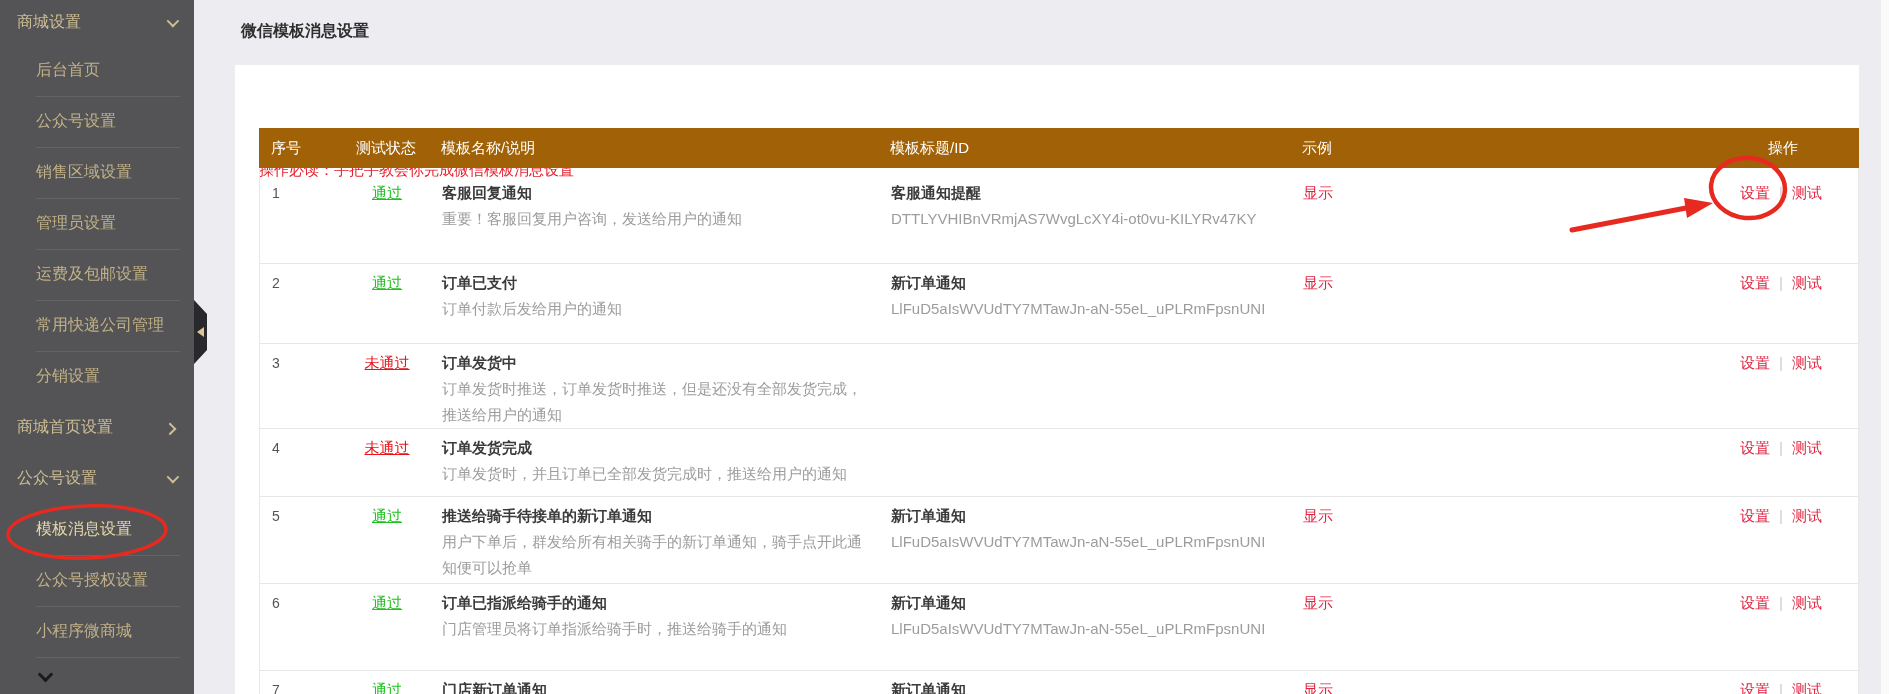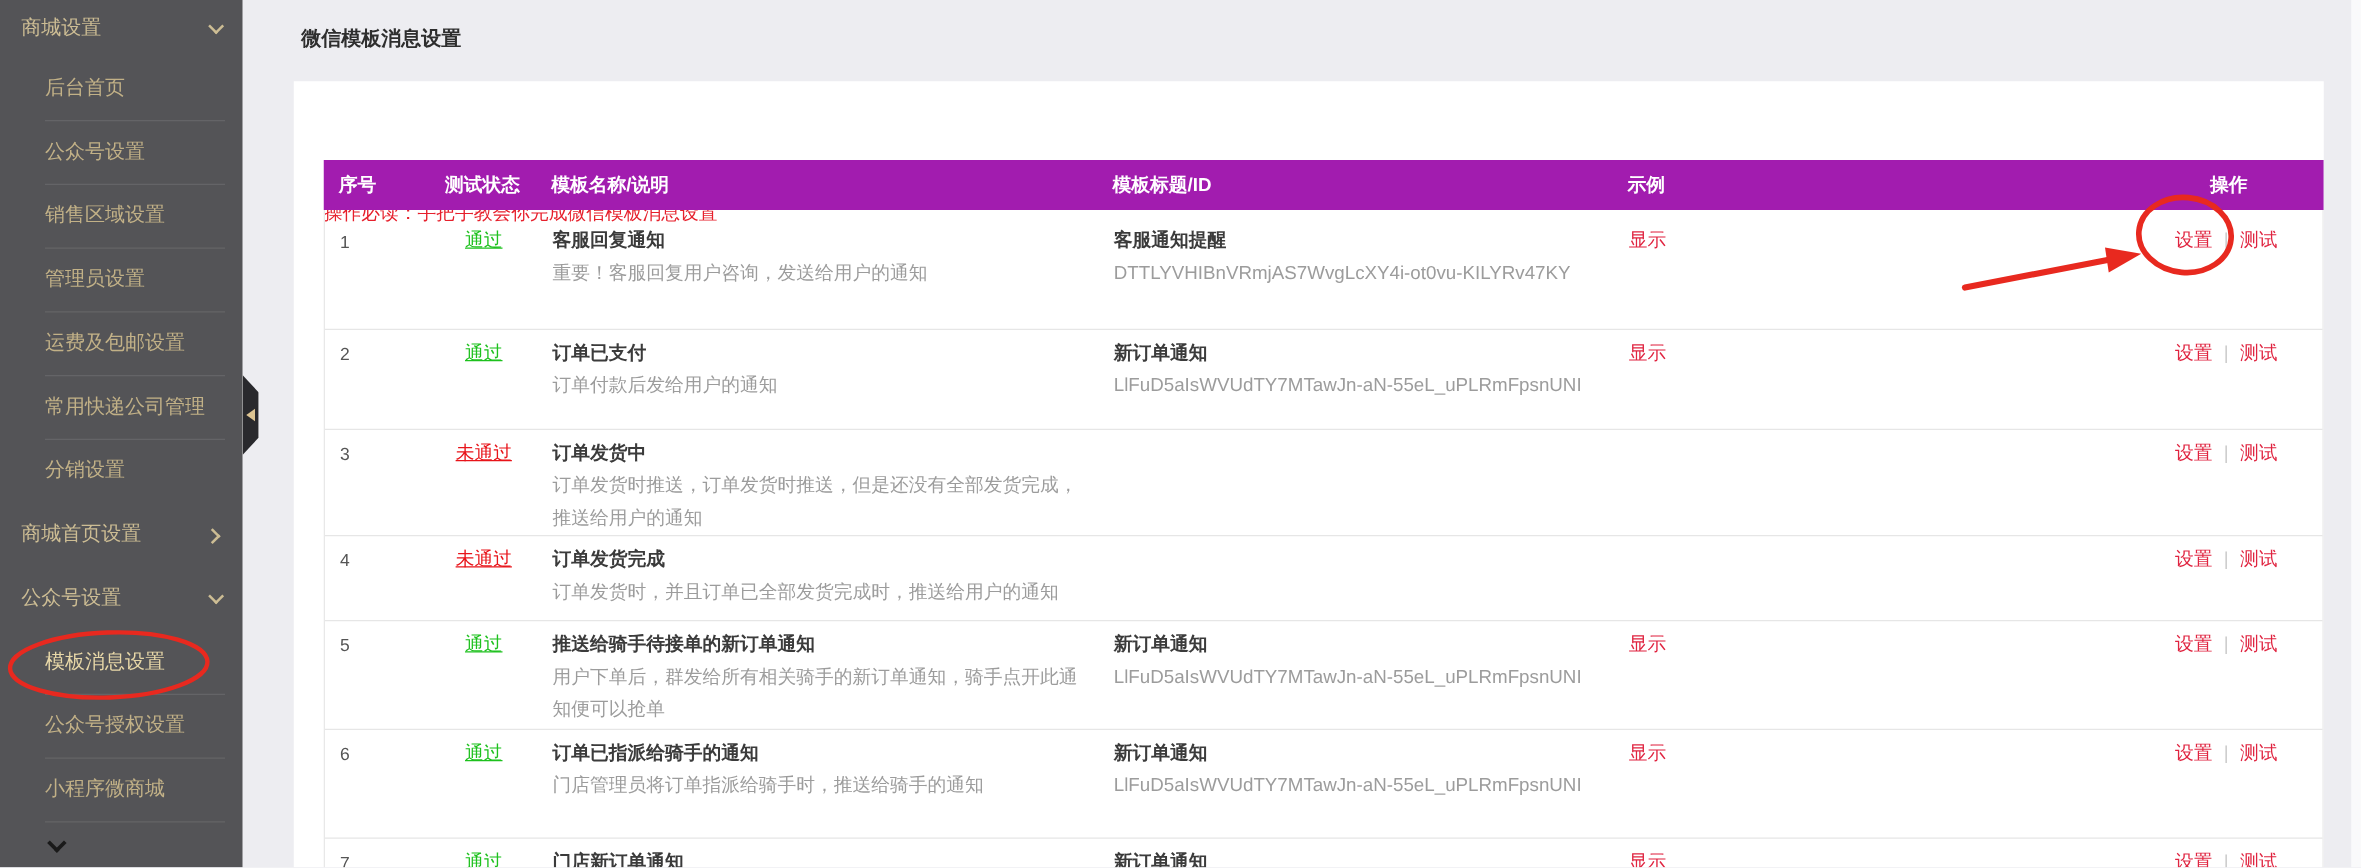--- a/index.html
+++ b/index.html
@@ -66,21 +66,21 @@
     cursor:pointer; text-decoration:none;
   }
 
   .tablewrap { position:absolute; left:24px; top:63px; width:1600px; }
   .grid-row {
     display:grid;
     grid-template-columns:60px 110px 449px 412px 260px 1fr;
     padding:0 36px 0 12px;
   }
   .thead {
-    height:40px; background:#a21caf; color:#fff; font-weight:bold;
+    height:40px; background:#a16207; color:#fff; font-weight:normal;
     font-size:15px; align-items:center;
   }
   .thead .h-status { text-align:center; }
   .thead .h-op { text-align:right; padding-right:25px; }
   .tbody { border-left:1px solid #e8e8e8; border-right:1px solid #e8e8e8; }
   .trow { font-size:15px; line-height:26px; padding-top:6px; }
   .trow.r1 { padding-top:12px; }
   .trow + .trow { border-top:1px solid #e6e6e6; }
   .r1 { height:95px; } .r2 { height:80px; } .r3 { height:85px; }
   .r4 { height:68px; } .r5 { height:87px; } .r6 { height:87px; } .r7 { height:95px; }

